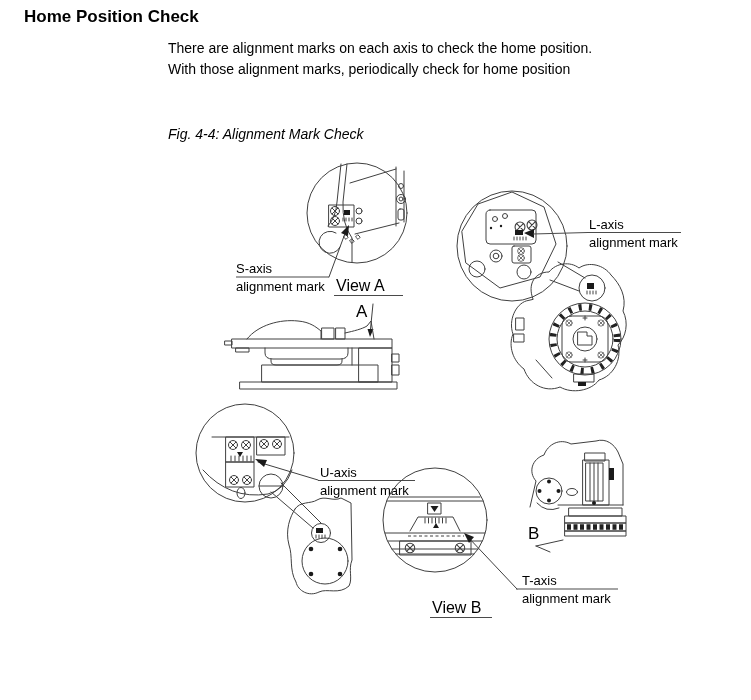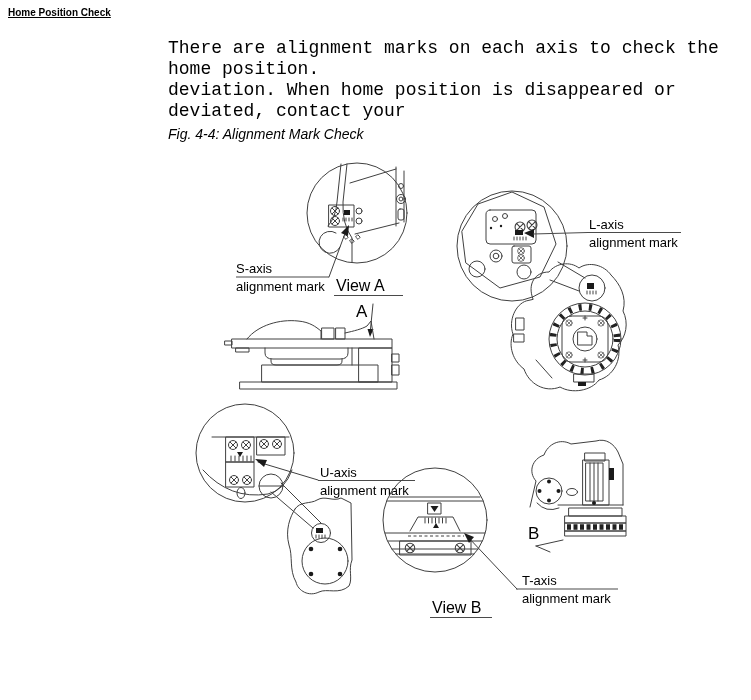--- a/index.html
+++ b/index.html
@@ -1,21 +1,21 @@
 <!DOCTYPE html>
 <html><head>
 <meta charset="utf-8">
 <style>
   html,body { margin:0; padding:0; background:#ffffff; }
   .page {
     position:relative; width:751px; height:700px; background:#ffffff;
     font-family:"Liberation Sans", sans-serif; color:#000; overflow:hidden;
   }
-  .title { position:absolute; left:8px; top:7px; font-size:10px; font-weight:bold;text-decoration:underline; }
-  .para  { position:absolute; left:168px; top:38px; font-size:18px; line-height:21px;font-family:Liberation Mono, monospace; }
+  .title { position:absolute; left:24px; top:7px; font-size:17px; font-weight:bold; }
+  .para  { position:absolute; left:168px; top:38px; font-size:14px; line-height:21px; }
   .caption { position:absolute; left:168px; top:126px; font-size:14px; font-style:italic; }
   svg.fig { position:absolute; left:0; top:0; }
 
   .ln  { fill:none; stroke:#404040; stroke-width:1; stroke-linecap:round; stroke-linejoin:round; }
   .ln2 { fill:none; stroke:#4a4a4a; stroke-width:1.2; }
   .lnd { fill:none; stroke:#404040; stroke-width:1; stroke-dasharray:3,2.5; }
   .blk { fill:#1a1a1a; stroke:none; }
   .boltring { fill:none; stroke:#222; stroke-width:6.5; stroke-dasharray:3,7.3; }
   .hatch { fill:none; stroke:#222; stroke-width:5.5; stroke-dasharray:4,2.5; }
   .lbl { font-family:"Liberation Sans", sans-serif; font-size:13px; fill:#000; }
@@ -24,21 +24,21 @@
 </style>
 </head>
 <body>
 
 <div class="page">
 
   <div class="title">Home Position Check</div>
 
   <div class="para">
     <div>There are alignment marks on each axis to check the home position.</div>
-    <div>deviation. When home position is disappeared or deviated, contact your</div>
+    <div>With those alignment marks, periodically check for home position</div>
   </div>
 
   <div class="caption">Fig. 4-4: Alignment Mark Check</div>
 
   <svg class="fig" width="751" height="700" viewBox="0 0 751 700">
     <defs>
       <g id="xs">
         <circle class="ln" r="4.5"></circle>
         <path class="ln" d="M-3,-3 L3,3 M-3,3 L3,-3"></path>
       </g>

